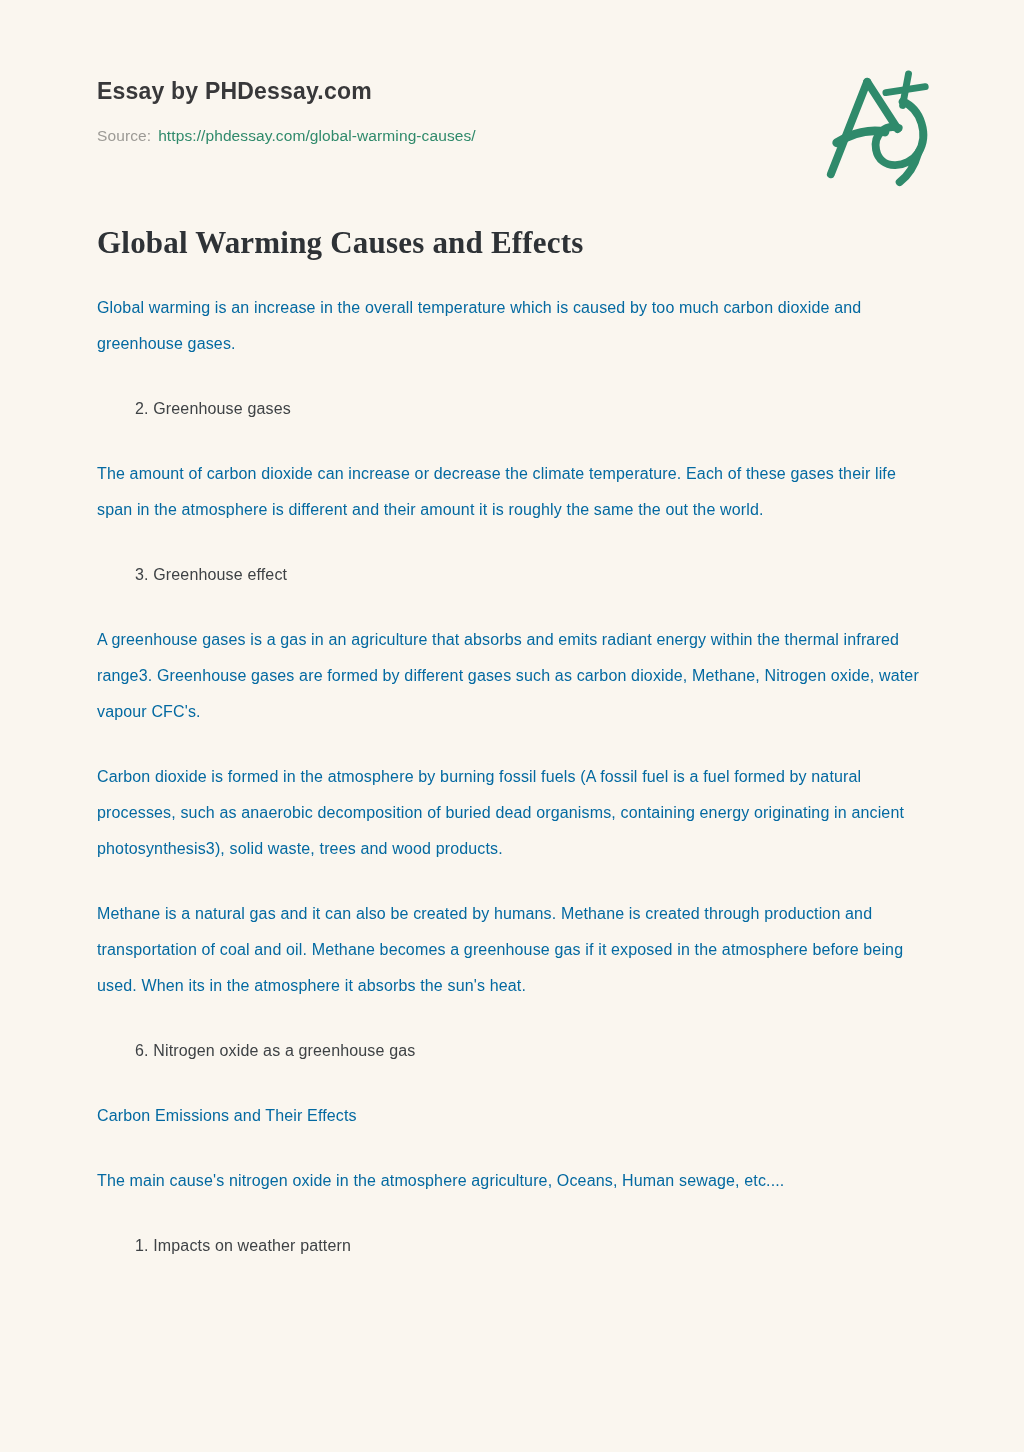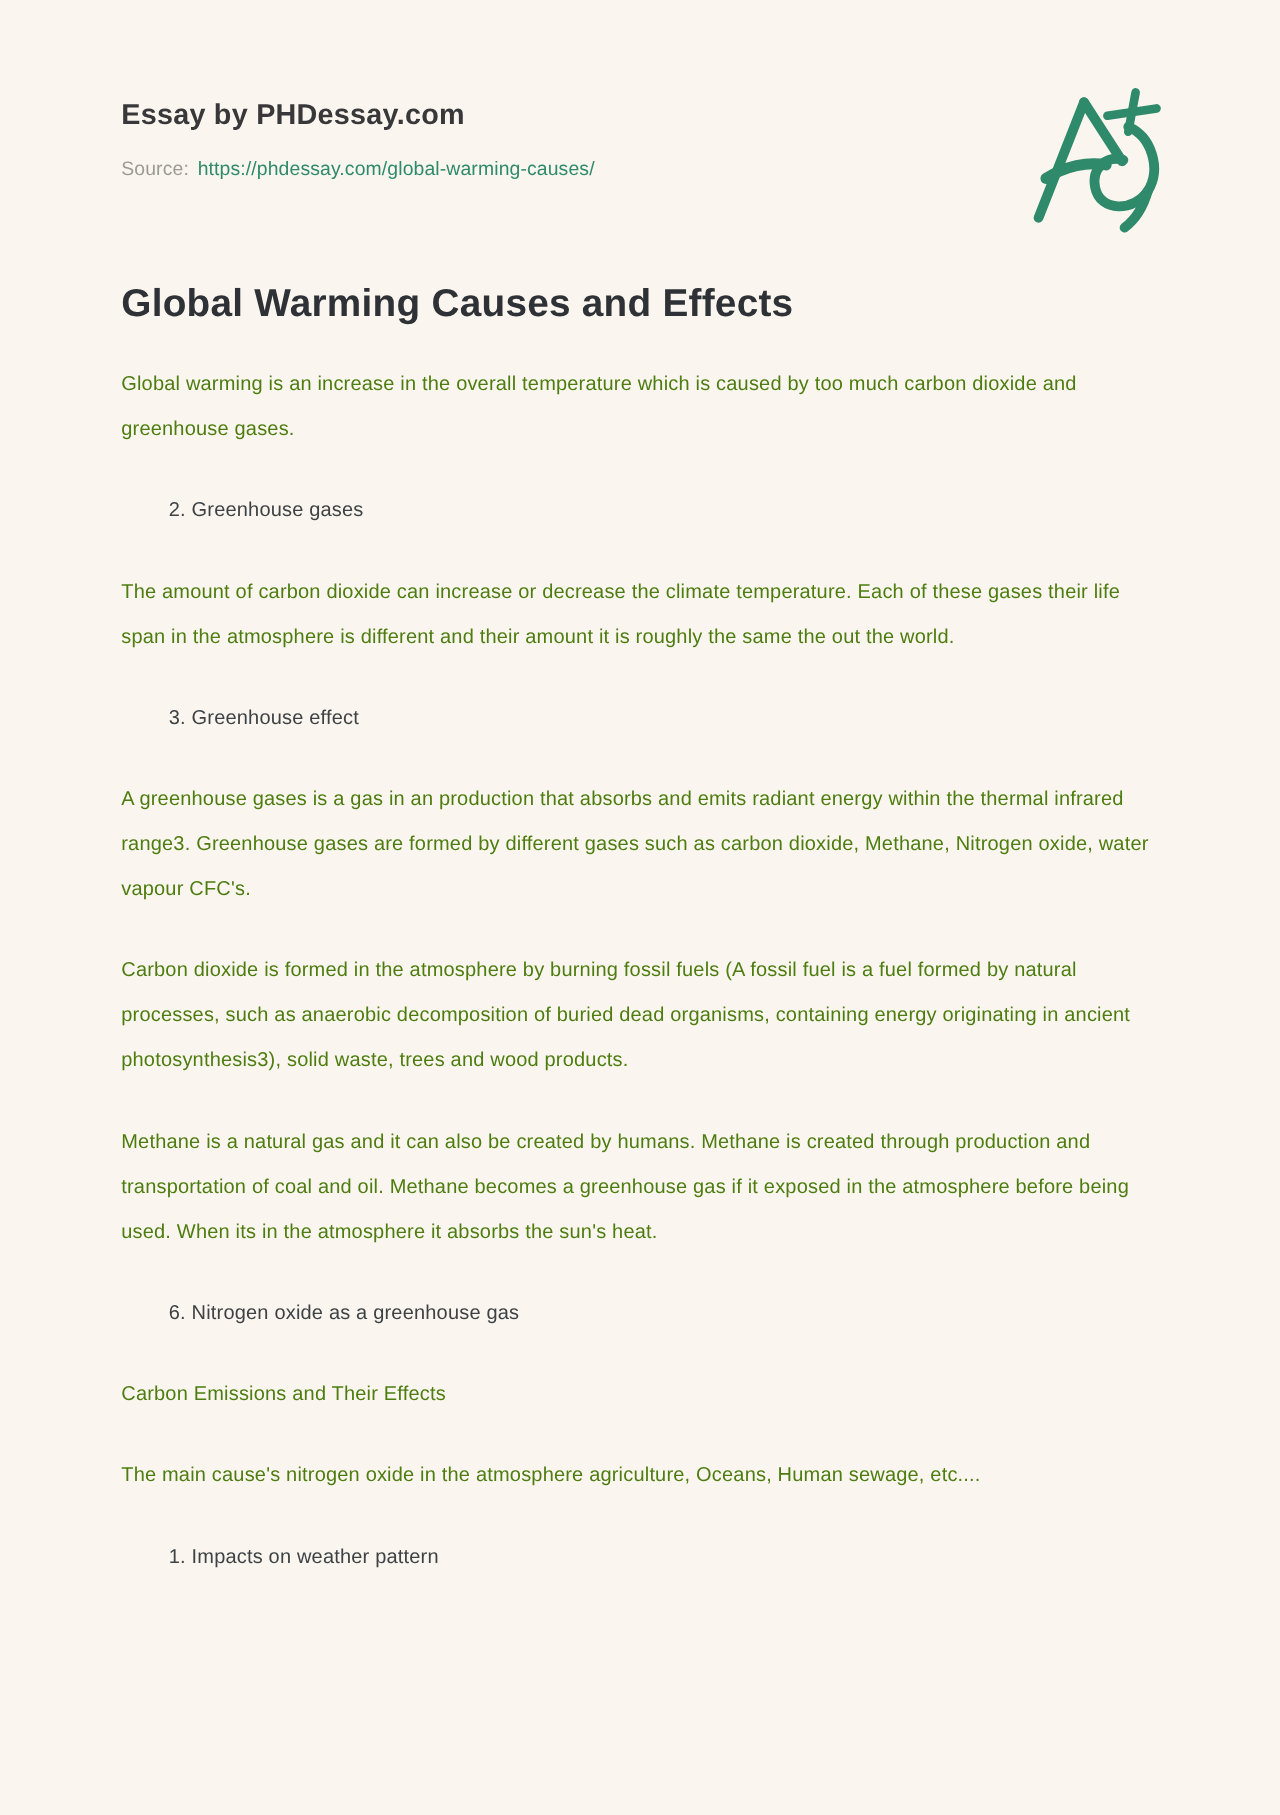--- a/index.html
+++ b/index.html
@@ -38,33 +38,34 @@
     width: 118px;
     height: 118px;
   }
   .logo svg { width: 100%; height: 100%; }
   .doc-title {
     margin-top: 80px;
     font-size: 31px;
     font-weight: 700;
     color: #2E3236;
     letter-spacing: 0.2px;
+    font-family: Liberation Serif, serif;
   }
   .doc-body {
     margin-top: 4px;
     font-size: 16px;
     line-height: 36px;
     letter-spacing: 0.15px;
   }
   .block { margin: 29px 0; }
   .block.heading {
     padding-left: 38px;
     color: #3E4245;
   }
-  .block.paragraph, .block.subheading { color: #4d7c0f; }
+  .block.paragraph, .block.subheading { color: #0369a1; }
 </style>
 </head>
 <body>
 
 <div class="page">
   <header class="header">
     <div class="header-title">Essay by PHDessay.com</div>
     <div class="source-line">
       <span class="source-label">Source:</span><a class="source-link" href="#">https://phdessay.com/global-warming-causes/</a>
     </div>
@@ -83,21 +84,21 @@
     </div>
   </header>
 
   <h1 class="doc-title">Global Warming Causes and Effects</h1>
 
   <main class="doc-body">
       <div class="block paragraph">Global warming is an increase in the overall temperature which is caused by too much carbon dioxide and greenhouse gases.</div>
       <div class="block heading">2. Greenhouse gases</div>
       <div class="block paragraph">The amount of carbon dioxide can increase or decrease the climate temperature. Each of these gases their life span in the atmosphere is different and their amount it is roughly the same the out the world.</div>
       <div class="block heading">3. Greenhouse effect</div>
-      <div class="block paragraph">A greenhouse gases is a gas in an production that absorbs and emits radiant energy within the thermal infrared range3. Greenhouse gases are formed by different gases such as carbon dioxide, Methane, Nitrogen oxide, water vapour CFC's.</div>
+      <div class="block paragraph">A greenhouse gases is a gas in an agriculture that absorbs and emits radiant energy within the thermal infrared range3. Greenhouse gases are formed by different gases such as carbon dioxide, Methane, Nitrogen oxide, water vapour CFC's.</div>
       <div class="block paragraph">Carbon dioxide is formed in the atmosphere by burning fossil fuels (A fossil fuel is a fuel formed by natural processes, such as anaerobic decomposition of buried dead organisms, containing energy originating in ancient photosynthesis3), solid waste, trees and wood products.</div>
       <div class="block paragraph">Methane is a natural gas and it can also be created by humans. Methane is created through production and transportation of coal and oil. Methane becomes a greenhouse gas if it exposed in the atmosphere before being used. When its in the atmosphere it absorbs the sun's heat.</div>
       <div class="block heading">6. Nitrogen oxide as a greenhouse gas</div>
       <div class="block subheading">Carbon Emissions and Their Effects</div>
       <div class="block paragraph">The main cause's nitrogen oxide in the atmosphere agriculture, Oceans, Human sewage, etc....</div>
       <div class="block heading">1. Impacts on weather pattern</div>
     </main>
 </div>
 
 </body></html>

